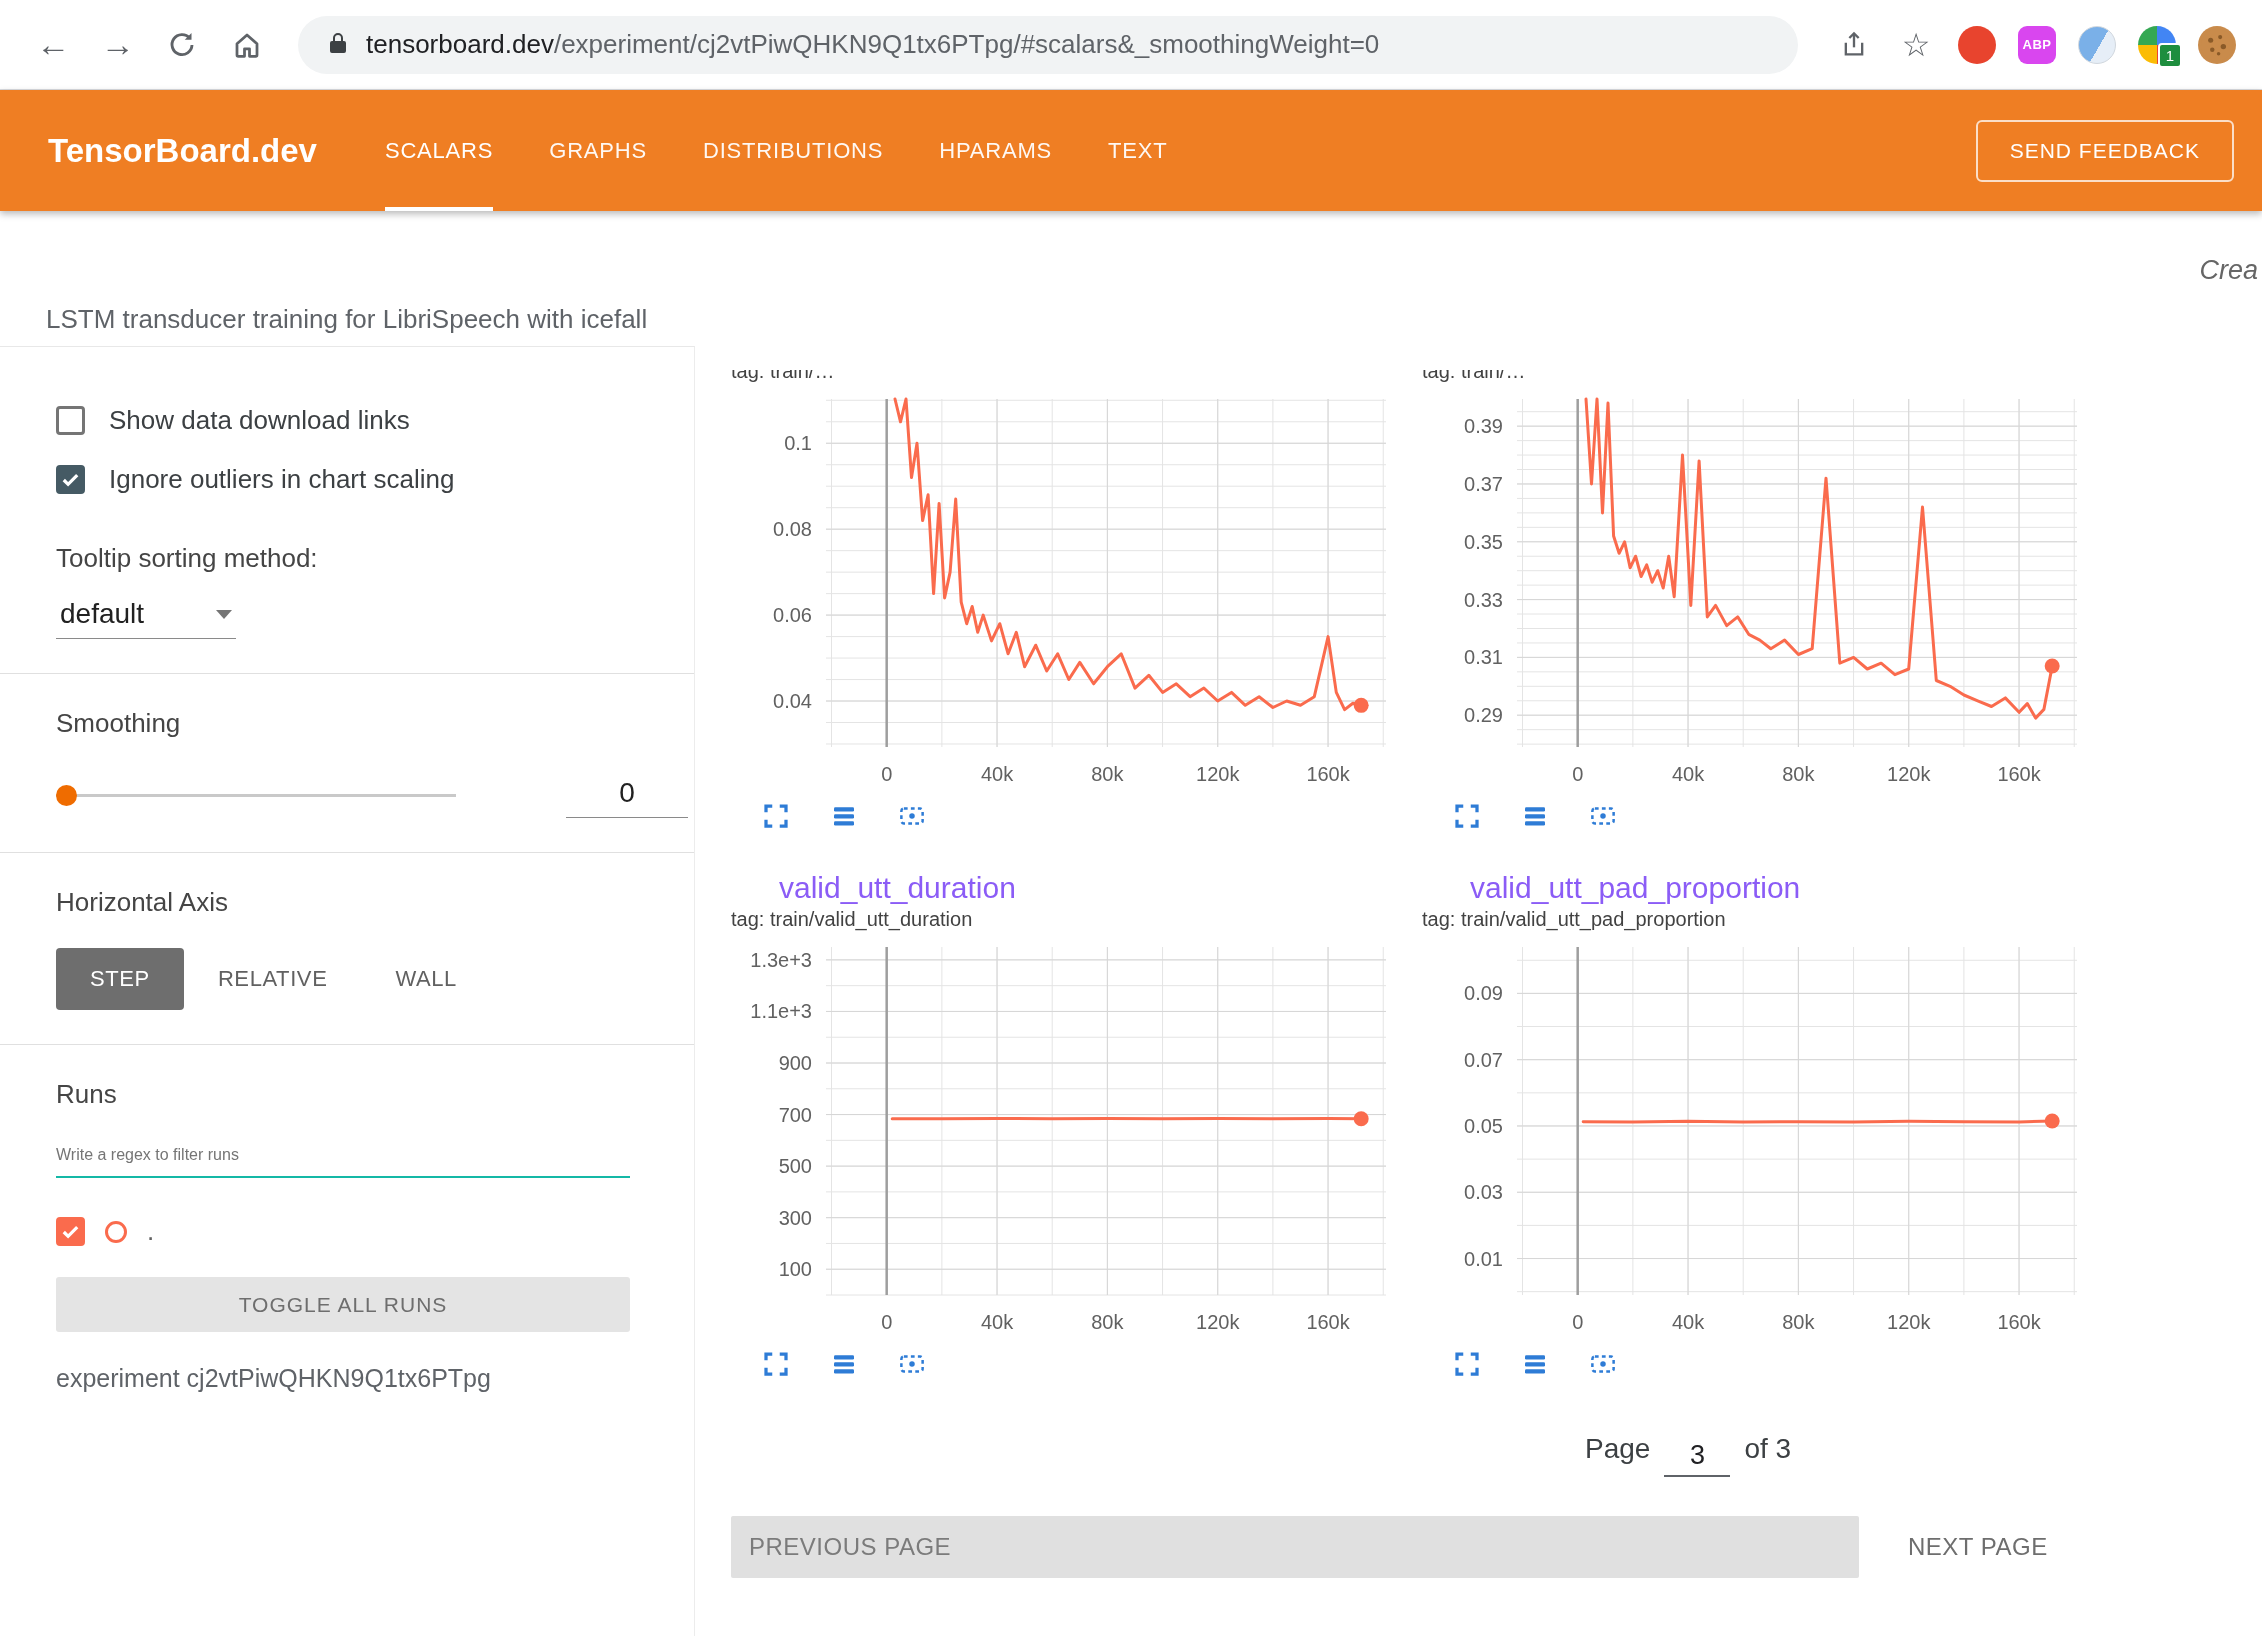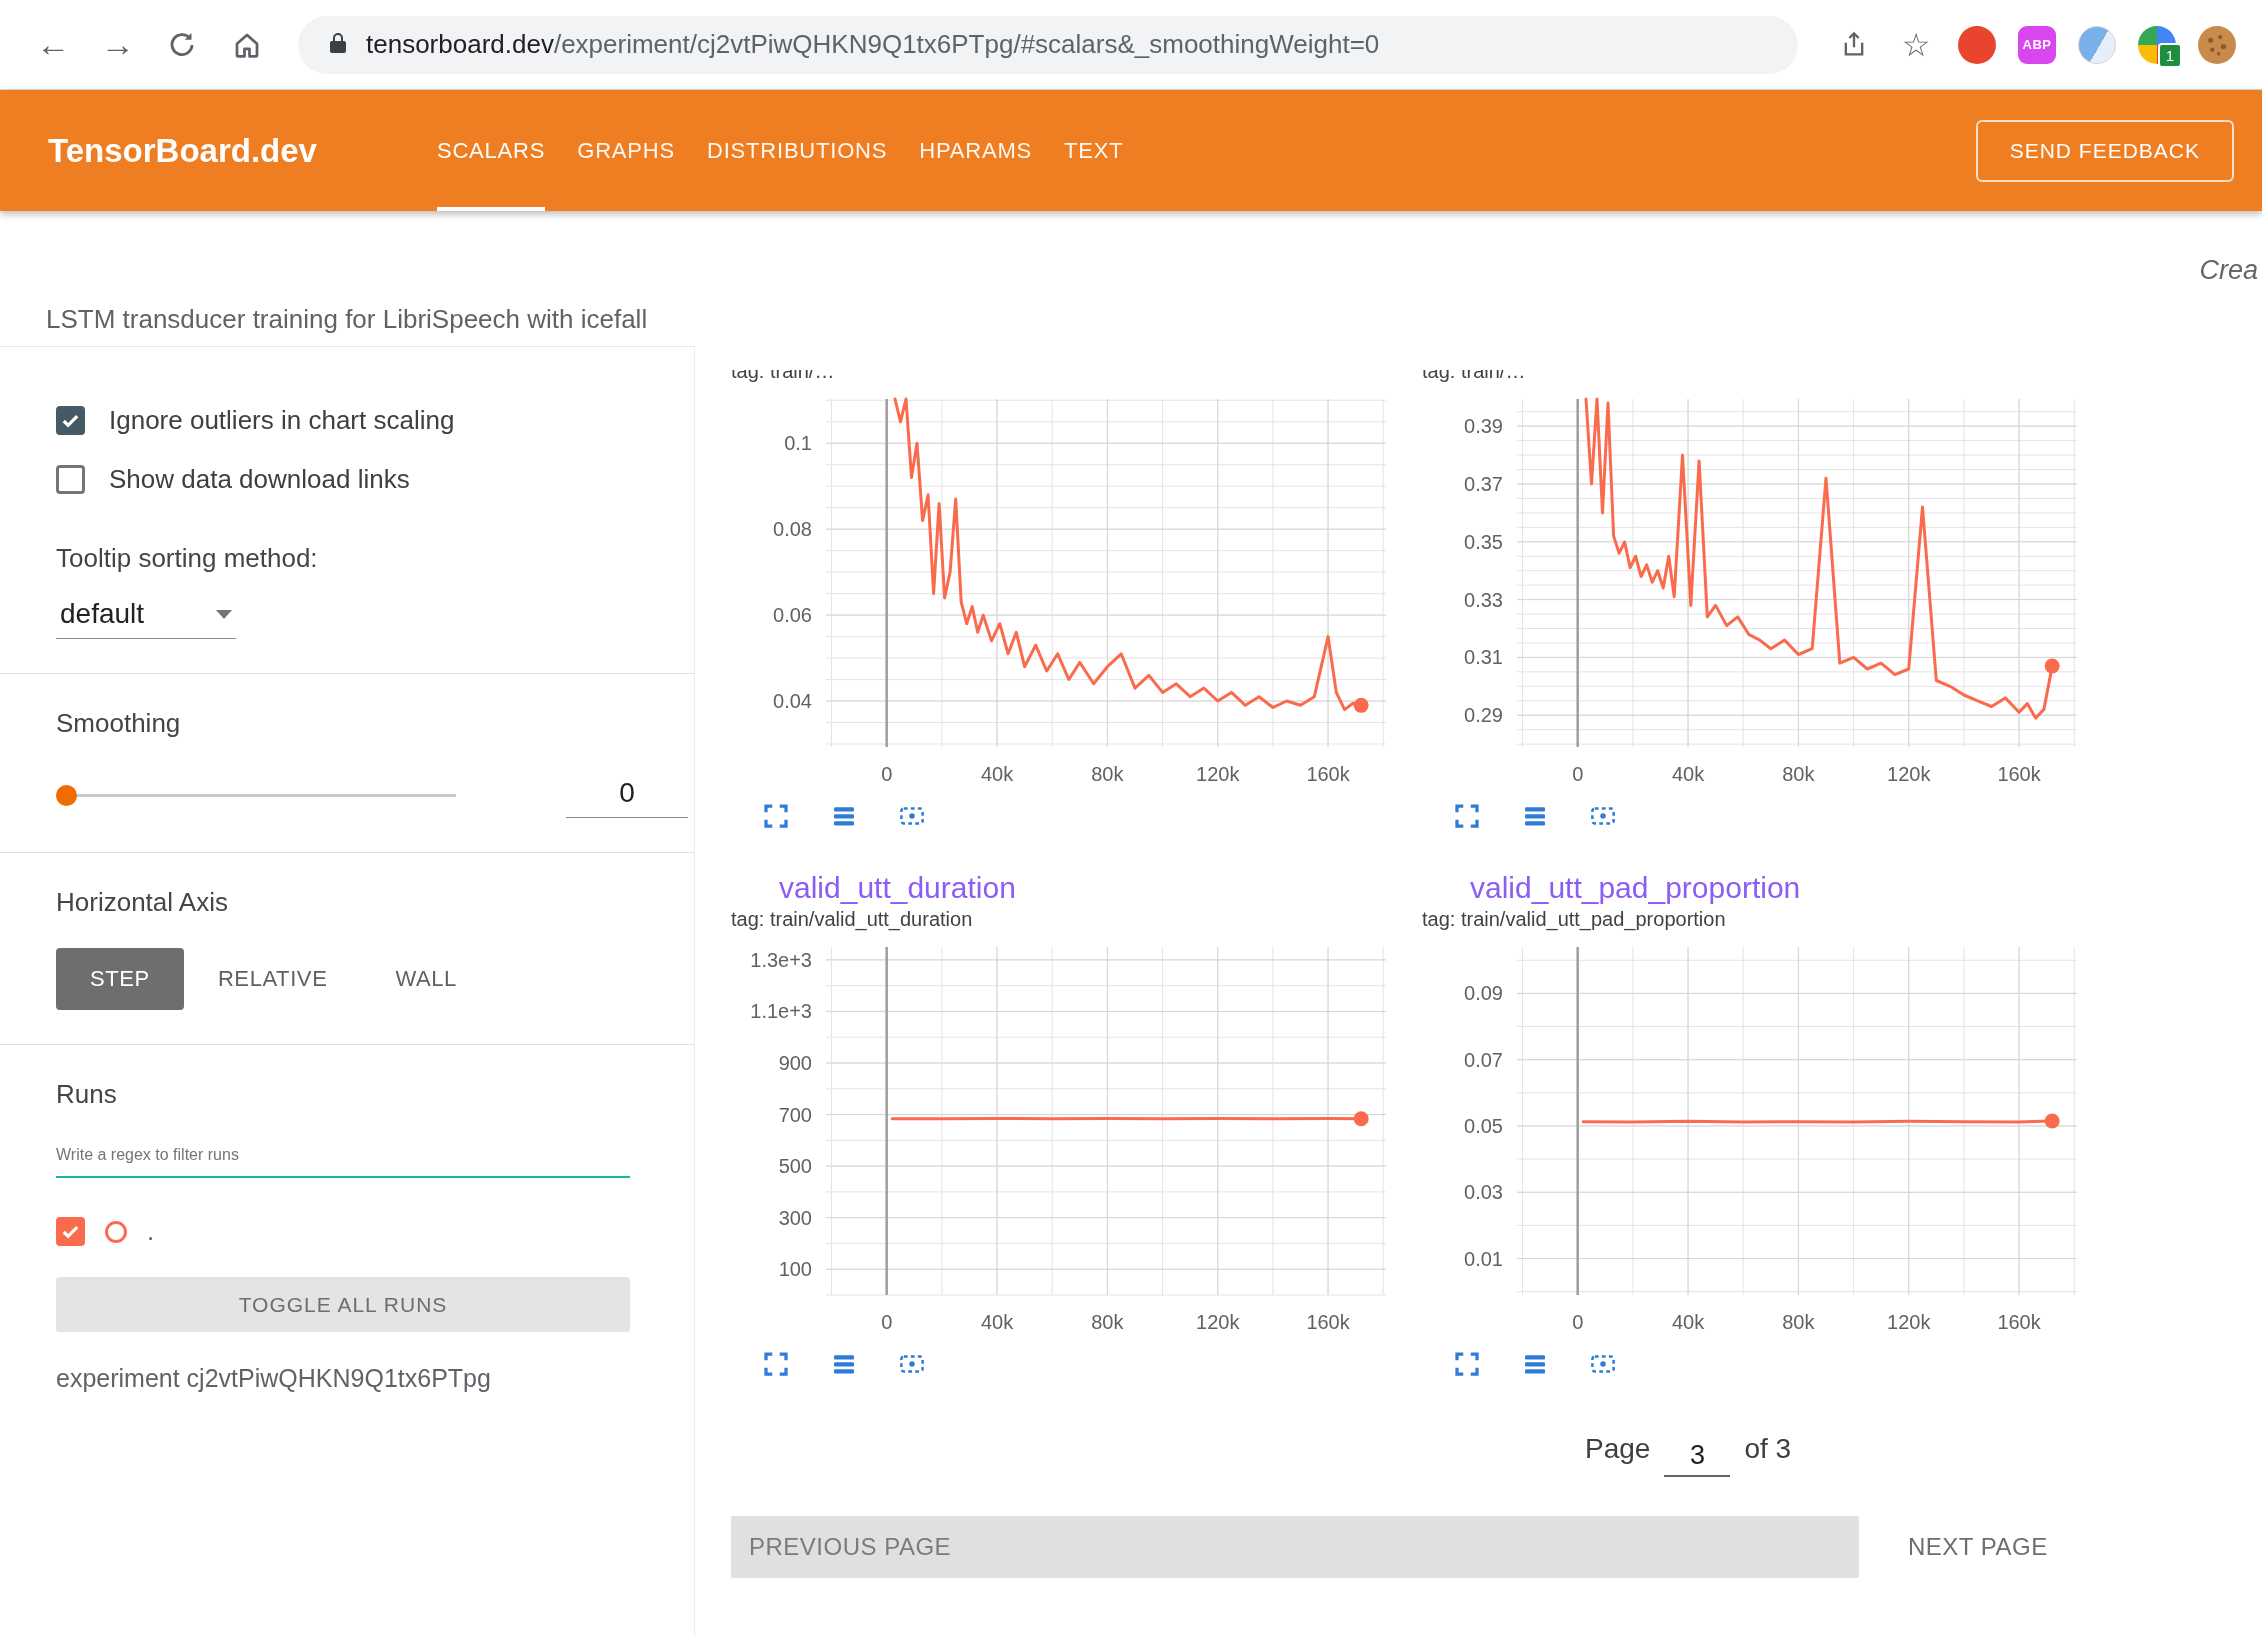--- a/index.html
+++ b/index.html
@@ -28,21 +28,21 @@
   .ext.pie { background: linear-gradient(120deg, #7ab0e8 0 55%, #e6eef7 55% 100%); border: 1px solid #d0d7de; }
   .ext.profile { background: conic-gradient(#4285f4 0 25%, #ea4335 0 50%, #fbbc05 0 75%, #34a853 0 100%); }
   .badge-1 { position: absolute; right: -6px; bottom: -4px; background: #1e8e3e; color: #fff;
     font-size: 15px; line-height: 1; padding: 3px 6px; border-radius: 4px; border: 2px solid #fff; }
   .ext.cookie { background: #c98b4b; }
 
   
   .appbar { height: 121px; background: #ef7e23; display: flex; align-items: stretch;
     padding-left: 48px; position: relative; box-shadow: 0 3px 7px rgba(0,0,0,.28); z-index: 5; }
   .brand { color: #fff; font-size: 33px; font-weight: bold; display: flex; align-items: center; }
-  .tabs { display: flex; margin-left: 120px; gap: 32px; text-align: right; }
+  .tabs { display: flex; margin-left: 68px; gap: 56px; text-align: right; }
   .tab { display: flex; align-items: center; color: rgba(255,255,255,.95); font-size: 22px;
     letter-spacing: .8px; cursor: pointer; border-bottom: 4px solid transparent; padding-top: 4px; }
   .tab.active { border-bottom-color: #fff; color: #fff; }
   .feedback-btn { margin-left: auto; margin-right: 28px; align-self: center;
     border: 2px solid rgba(255,255,255,.75); border-radius: 6px; color: #fff;
     font-size: 21px; letter-spacing: 1px; padding: 17px 32px; cursor: pointer; }
 
   
   .band { height: 135px; position: relative; background: #fff; }
   .band .clipped { position: absolute; right: 4px; top: 44px; font-size: 27px; font-style: italic; color: #666; }
@@ -183,30 +183,30 @@
 
 <div class="band">
   <div class="clipped">Crea</div>
   <div class="exp-title">LSTM transducer training for LibriSpeech with icefall</div>
 </div>
 
 <div class="content">
 
   <div class="sidebar">
     <div class="chk-row">
+      <div class="chk"></div>
+      <div class="chk-label">Show data download links</div>
+    </div>
+    <div class="chk-row">
       <div class="chk checked">
         <svg viewBox="0 0 24 24" width="23" height="23">
             <path d="M5 12.5l4.5 4.5L19 7.5" fill="none" stroke="#fff" stroke-width="3.4"></path>
           </svg>
       </div>
       <div class="chk-label">Ignore outliers in chart scaling</div>
-    </div>
-    <div class="chk-row">
-      <div class="chk"></div>
-      <div class="chk-label">Show data download links</div>
     </div>
 
     <div class="tooltip-row">
       <span class="side-label">Tooltip sorting method:</span>
       <span class="select">
         <span>default</span>
         <span class="caret"></span>
       </span>
     </div>
 

